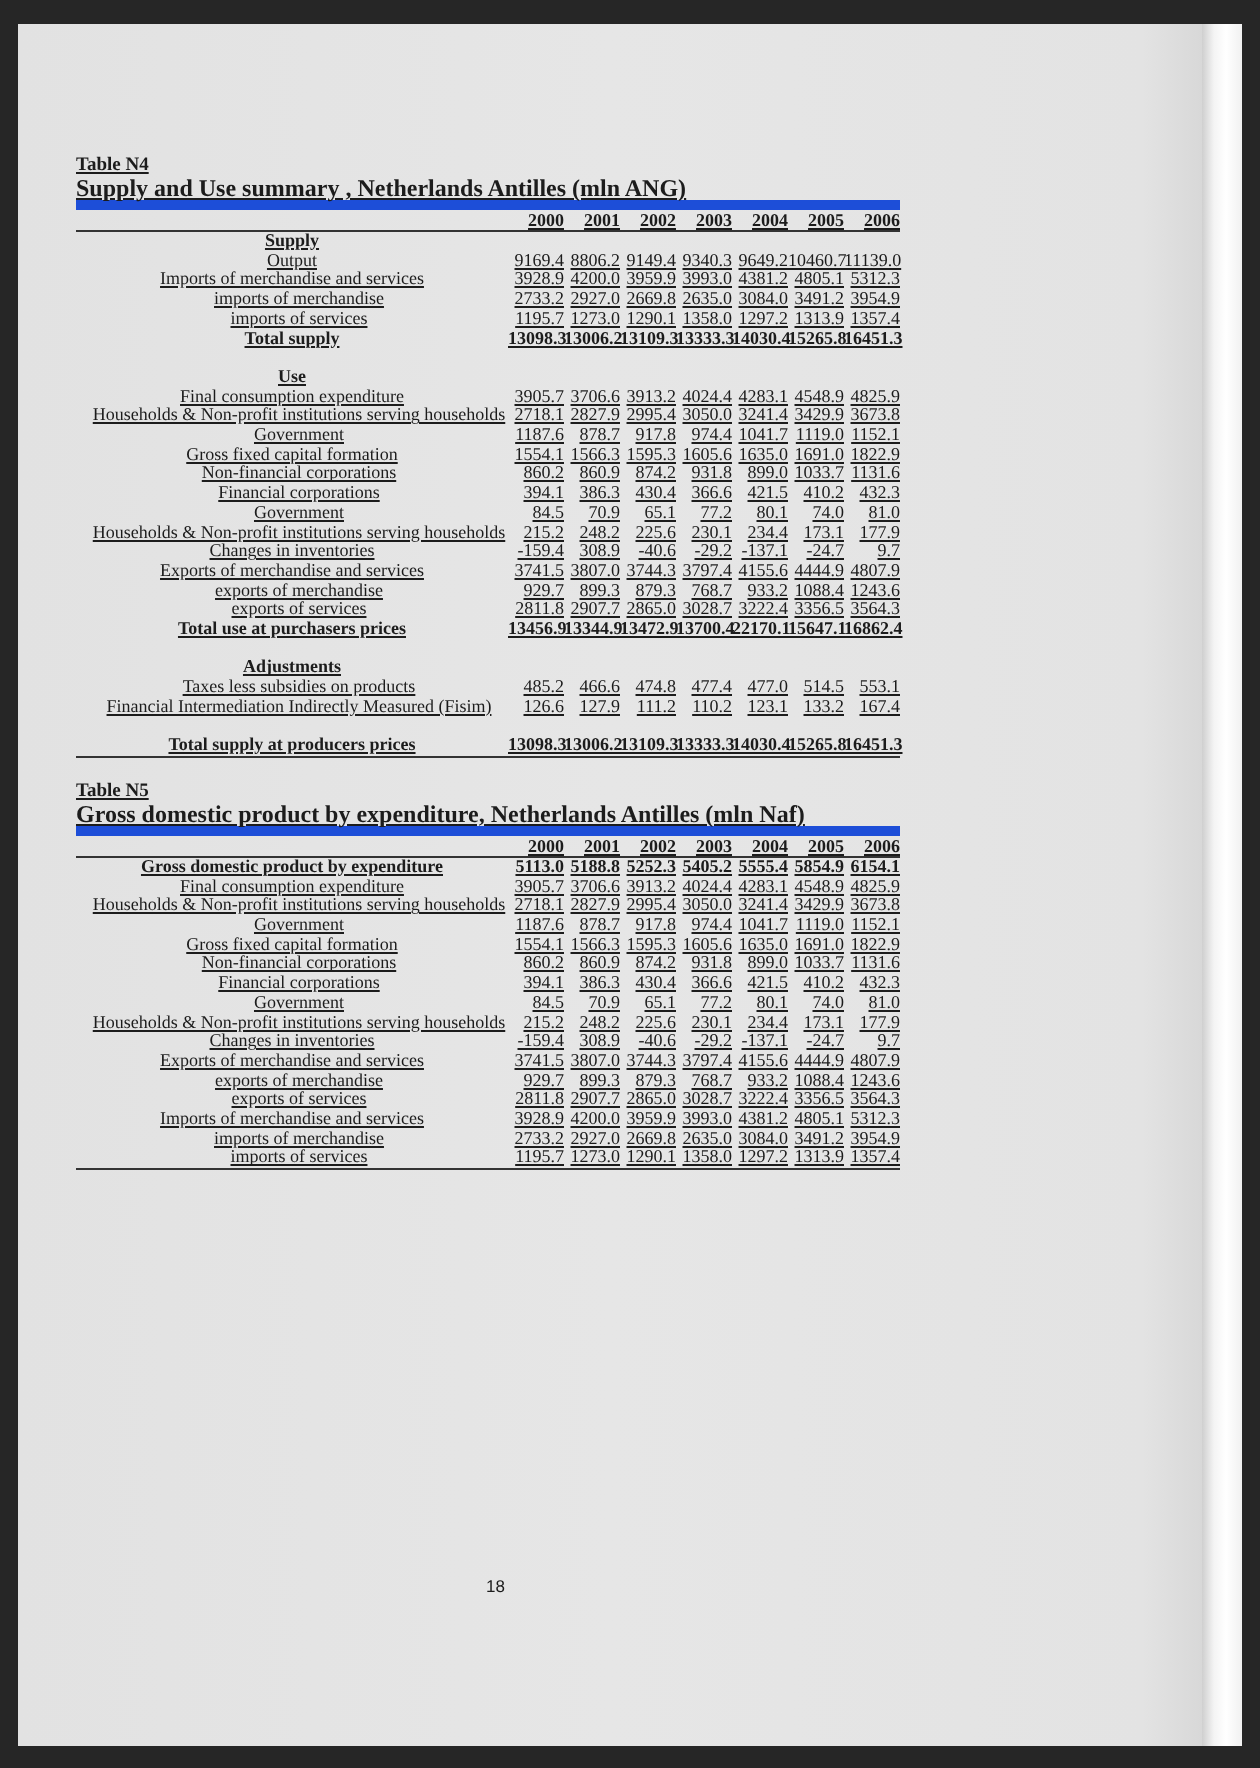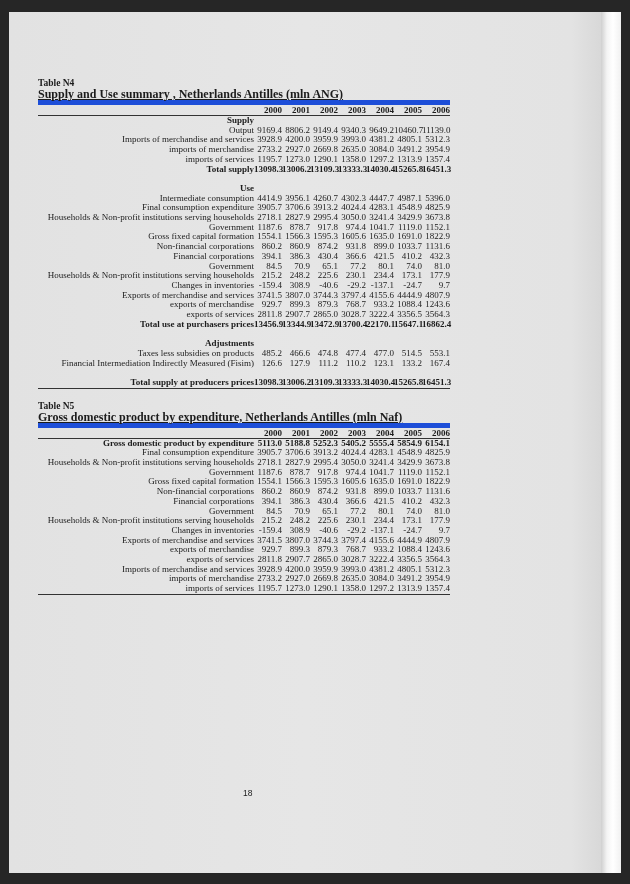--- a/index.html
+++ b/index.html
@@ -11,28 +11,28 @@
     color:#1c1c1c;
   }
   .page {
     position:absolute; left:9px; top:12px; width:592px; height:861px;
     background:linear-gradient(90deg,#e2e2e2 0%,#e6e6e6 50%,#e3e3e3 95%,#d8d8d8 100%);
   }
   .edge {
     position:absolute; left:601px; top:12px; width:20px; height:861px;
     background:linear-gradient(90deg,#cfcfcf 0%,#f4f4f4 30%,#ffffff 60%,#f1f1f1 100%);
   }
-  .content { position:absolute; left:38px; top:78px; width:412px; }
+  .content { position:absolute; left:38px; top:78px; width:412px;text-decoration:underline; }
   .tbl-label { font-size:9.5px; font-weight:bold; line-height:11px; }
   .tbl-title { font-size:12px; font-weight:bold; line-height:11px; text-decoration:underline; }
   table { border-collapse:collapse; width:412px; font-size:9px; table-layout:fixed; }
   td, th { padding:0; line-height:9.7px; white-space:nowrap; }
   th { font-weight:bold; text-align:right; border-top:5px solid #1d4ed8; border-bottom:1px solid #333; line-height:10px; }
   td.num { text-align:right; }
-  td.lbl { text-align:right; overflow:visible; }
+  td.lbl { text-align:center; overflow:visible; }
   .ind { padding-left:7px; }
   .bold td { font-weight:bold; }
   .spacer td { height:9.7px; }
   tr.lastrule td { border-bottom:1.5px solid #333; }
   col.c0 { width:216px; }
   col.cn { width:28px; }
   .n5 { margin-top:12px; }
   .pagenum { position:absolute; left:243px; top:788px; font-family:"Liberation Sans","DejaVu Sans",sans-serif; font-size:8.5px; }
 </style>
 </head>
@@ -142,30 +142,20 @@
           <td class="lbl">Use</td>
           <td class="num"></td>
           <td class="num"></td>
           <td class="num"></td>
           <td class="num"></td>
           <td class="num"></td>
           <td class="num"></td>
           <td class="num"></td>
         </tr>
         <tr>
-          <td class="lbl">Intermediate consumption</td>
-          <td class="num">4414.9</td>
-          <td class="num">3956.1</td>
-          <td class="num">4260.7</td>
-          <td class="num">4302.3</td>
-          <td class="num">4447.7</td>
-          <td class="num">4987.1</td>
-          <td class="num">5396.0</td>
-        </tr>
-        <tr>
           <td class="lbl">Final consumption expenditure</td>
           <td class="num">3905.7</td>
           <td class="num">3706.6</td>
           <td class="num">3913.2</td>
           <td class="num">4024.4</td>
           <td class="num">4283.1</td>
           <td class="num">4548.9</td>
           <td class="num">4825.9</td>
         </tr>
         <tr>

